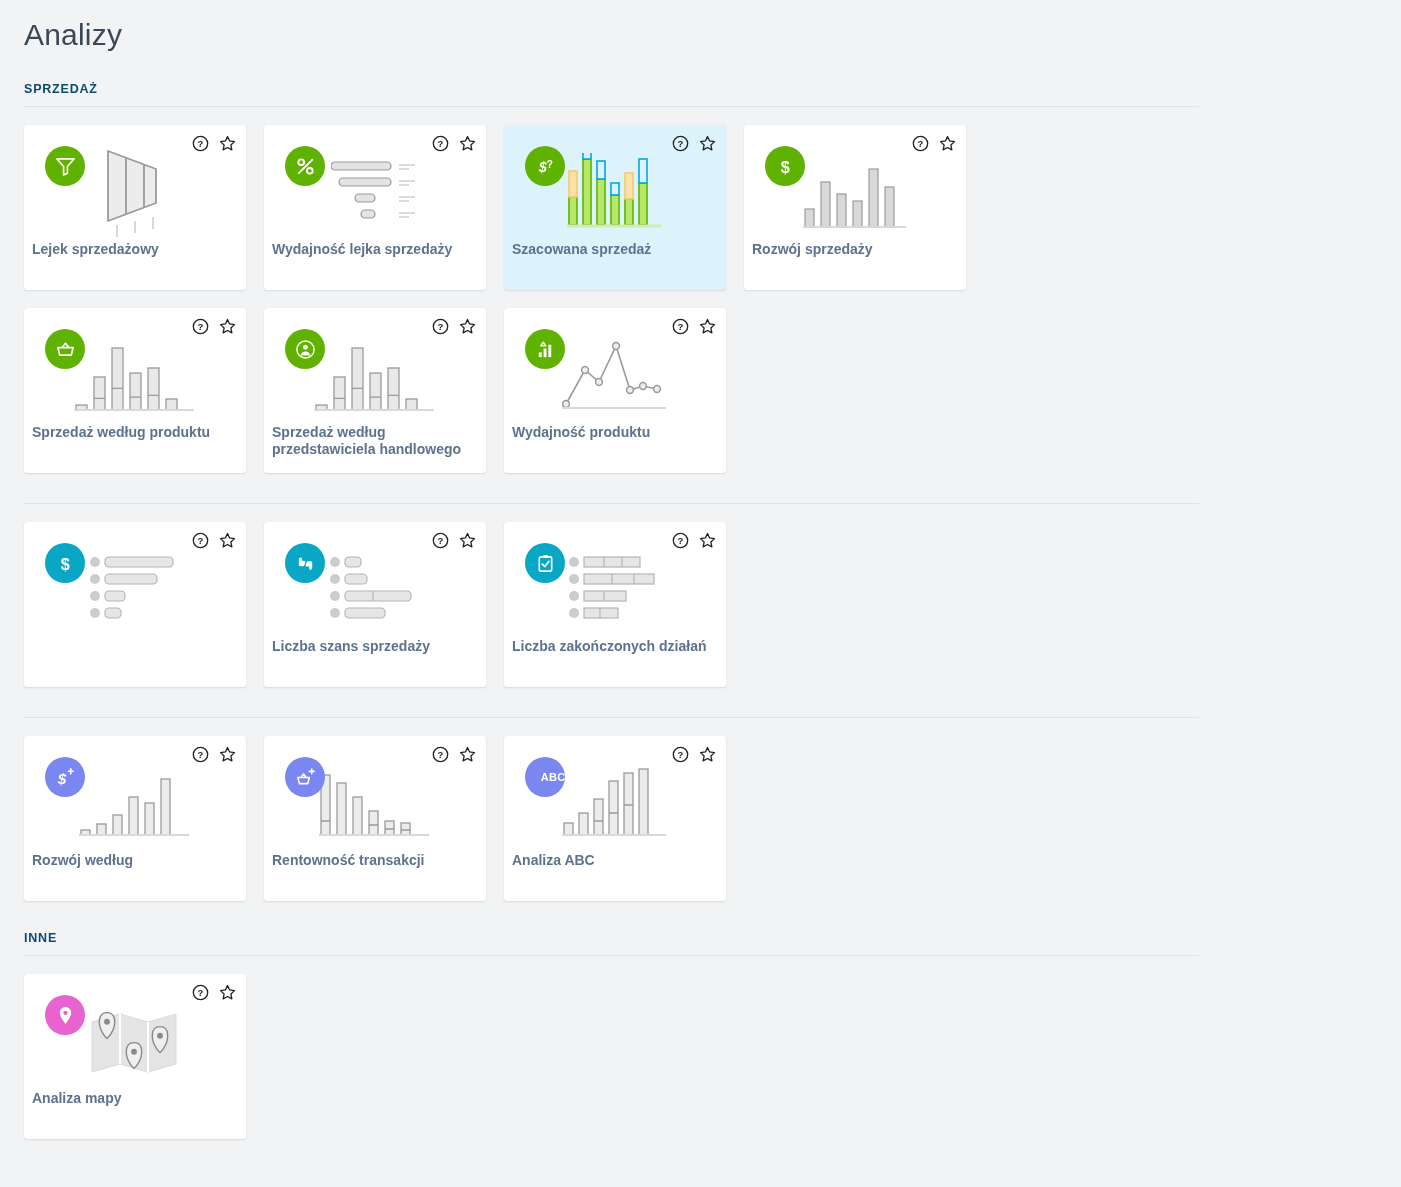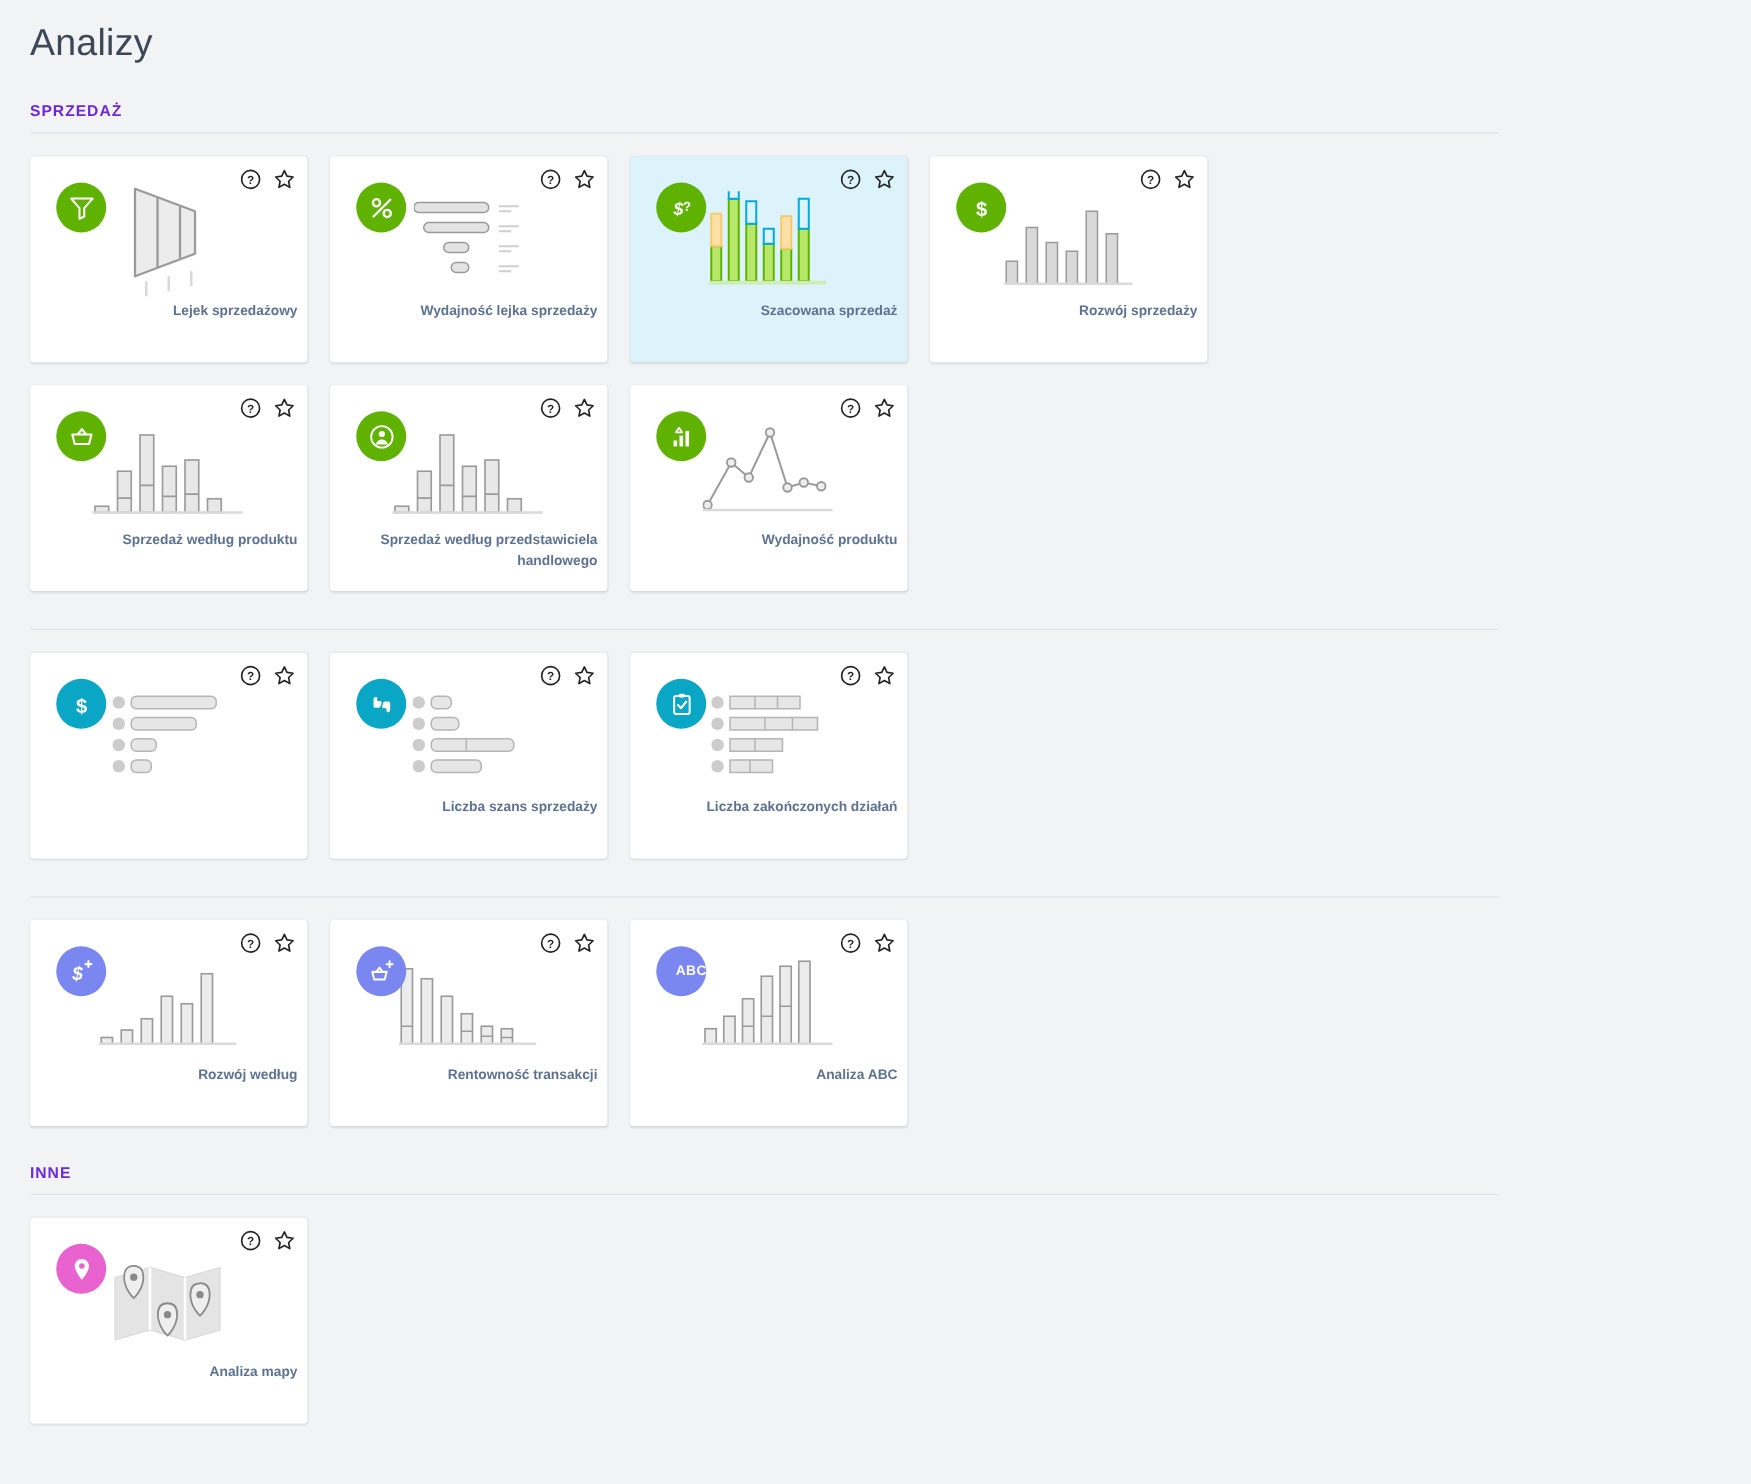--- a/index.html
+++ b/index.html
@@ -24,21 +24,21 @@
     font-weight: 400;
     color: #3c4858;
     padding: 18px 0 0 24px;
     letter-spacing: 0.2px;
   }
 
   .section { margin-top: 30px; }
   .section-header {
     font-size: 12.5px;
     letter-spacing: 0.8px;
-    color: #6d28d9;
+    color: #0c4a6e;
     font-weight: 700;
     padding: 0 0 10px 24px;
   }
   .section-rule {
     height: 1px;
     background: #dfe2e6;
     margin: 0 6px 0 24px;
   }
 
   .card-grid {
@@ -111,22 +111,22 @@
     justify-content: center;
     z-index: 1;
   }
   .thumb svg { display: block; }
 
   .card-label {
     position: absolute;
     left: 8px;
     right: 8px;
     top: 116px;
-    text-align: right;
-    font-size: 11px;
+    text-align: left;
+    font-size: 14px;
     font-weight: 700;
     color: #5d7290;
     line-height: 17px;
   }
   .card.selected .card-label { color: #5d7290; }
 </style>
 </head>
 <body>
 
 <div class="page">

